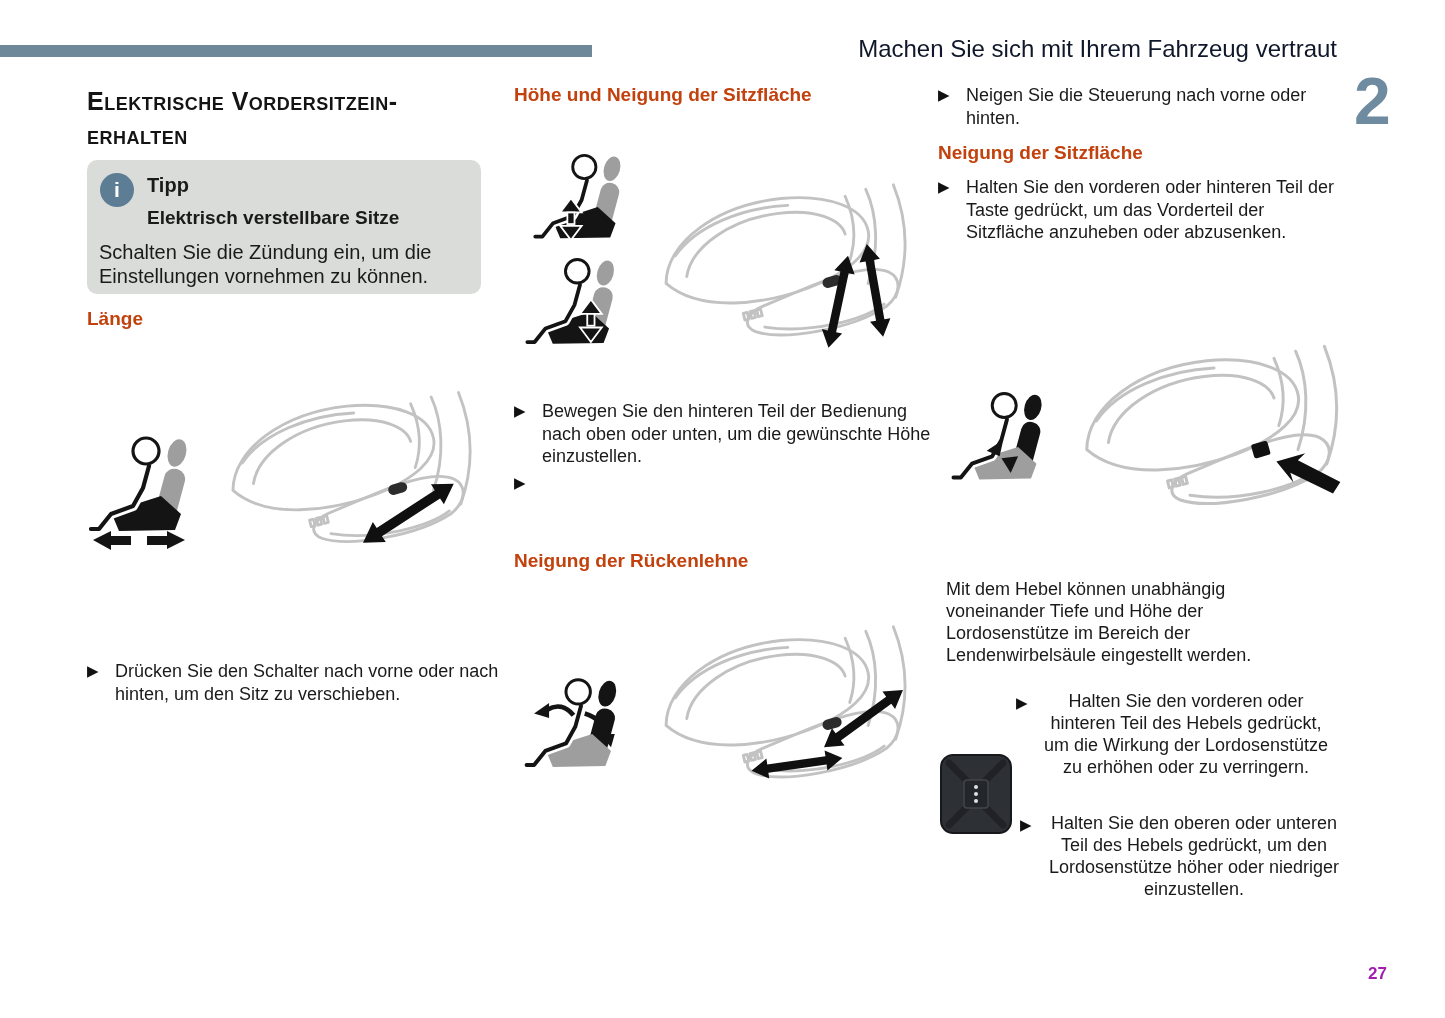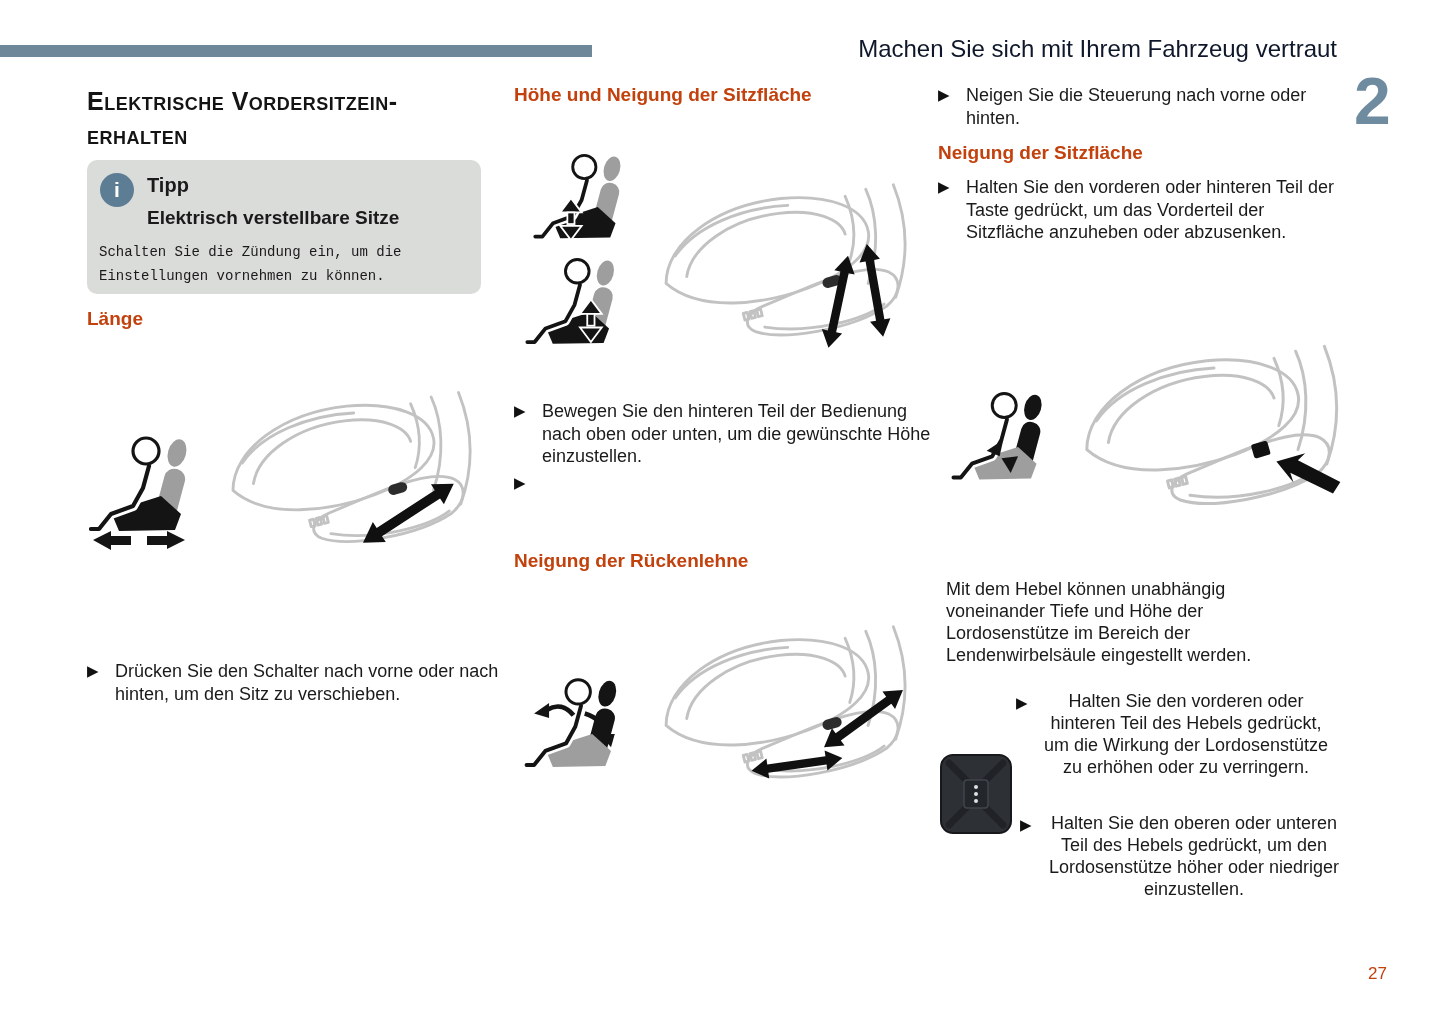--- a/index.html
+++ b/index.html
@@ -1,39 +1,39 @@
 <!DOCTYPE html>
 <html><head>
 <meta charset="utf-8">
 <style>
   html,body{margin:0;padding:0;background:#ffffff;}
   .page{position:relative;width:1445px;height:1018px;background:#fff;overflow:hidden;
         font-family:"Liberation Sans",sans-serif;color:#1a1a1a;}
   .top-bar{position:absolute;left:0;top:45px;width:592px;height:12px;background:#6e8899;}
   .header-title{position:absolute;top:35px;right:108px;font-size:24px;color:#0f172a;}
   .chapter-num{position:absolute;left:1354px;top:68px;font-size:66px;font-weight:bold;color:#6f8ba0;line-height:1;}
-  .page-num{position:absolute;left:1368px;top:964px;font-size:17px;font-weight:normal;color:#c2410c;}
+  .page-num{position:absolute;left:1368px;top:964px;font-size:17px;font-weight:bold;color:#a21caf;}
 
   .col{position:absolute;top:84px;}
   .col-left{left:87px;width:394px;height:910px;}
   .col-mid{left:514px;width:400px;height:910px;}
   .col-right{left:938px;width:404px;height:910px;}
 
   .h1{position:absolute;margin:0;font-size:25px;font-weight:bold;font-variant:small-caps;
       letter-spacing:.5px;line-height:34px;color:#141414;}
   .h1 .line{display:block;}
   .h2{position:absolute;margin:0;font-size:19px;font-weight:bold;color:#c2410c;}
   .body-txt{font-size:18px;line-height:22.5px;color:#1a1a1a;}
 
   .tip-box{position:absolute;left:0;top:76px;width:394px;height:134px;background:#dadcd9;border-radius:10px;}
   .info-icon{position:absolute;left:13px;top:13px;width:34px;height:34px;border-radius:50%;background:#5d7d95;
              color:#fff;font-weight:bold;font-size:21px;text-align:center;line-height:33px;}
   .tip-label{position:absolute;left:60px;top:14px;font-size:20px;font-weight:bold;}
   .tip-subtitle{position:absolute;left:60px;top:47px;font-size:19px;font-weight:bold;}
-  .tip-body{position:absolute;left:12px;top:80px;width:372px;margin:0;font-size:14px;line-height:24px;font-family:Liberation Mono, monospace;}
+  .tip-body{position:absolute;left:12px;top:80px;width:372px;margin:0;font-size:20px;line-height:24px;}
 
   .bullet{position:absolute;padding-left:28px;}
   .tri{position:absolute;left:0;top:0;font-size:15px;color:#111;}
   .bullet-centered{position:absolute;text-align:center;padding-left:26px;}
   .bullet-centered .tri{left:0;top:2px;}
 
   .illus{position:absolute;}
   svg.picto,svg.seat,svg.ctrl{position:absolute;}
   .hidden-defs{position:absolute;width:0;height:0;overflow:hidden;}
 </style>

